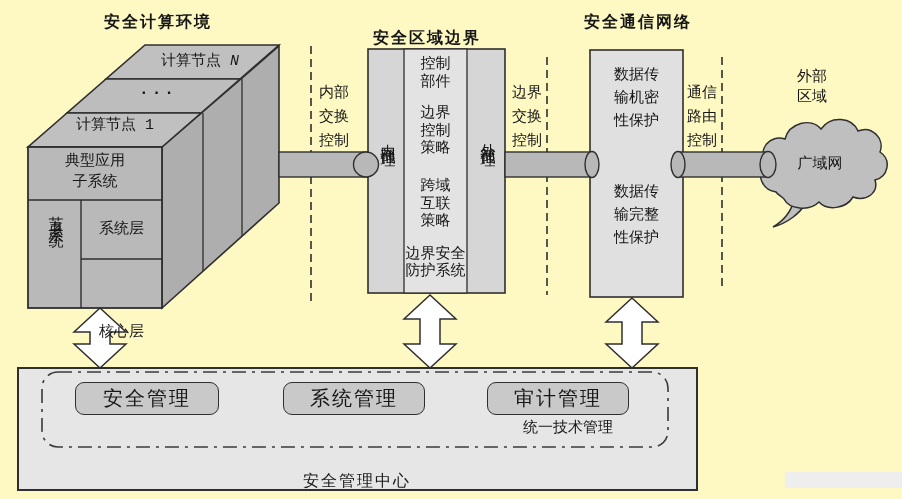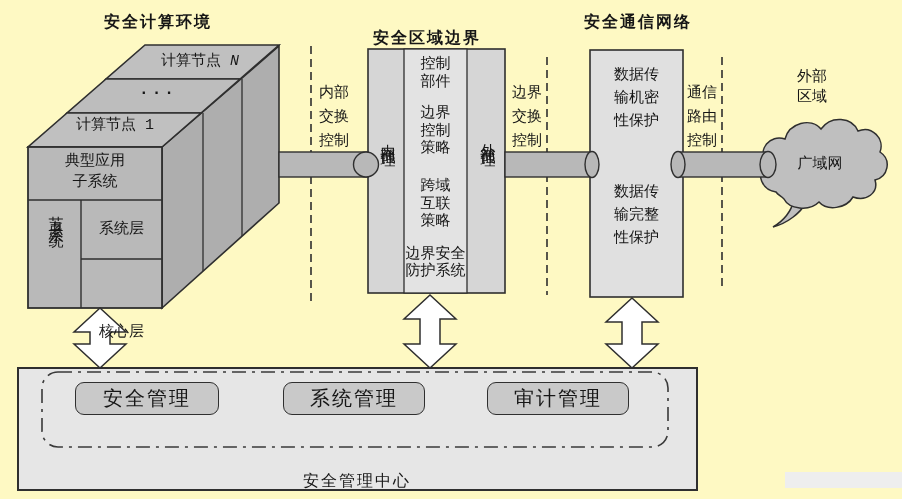--- a/index.html
+++ b/index.html
@@ -124,15 +124,16 @@
 性保护</div>
   <div class="lbl pre ctr" style="left:591px;top:181px;width:91px;line-height:23px;">数据传
 输完整
 性保护</div>
 
   <div class="lbl ctr" style="left:790px;top:156px;width:60px;">广域网</div>
 
   <div class="btn" style="left:75px;top:382px;width:142px;height:31px;">安全管理</div>
   <div class="btn" style="left:283px;top:382px;width:140px;height:31px;">系统管理</div>
   <div class="btn" style="left:487px;top:382px;width:140px;height:31px;">审计管理</div>
+  <div class="lbl ctr" style="left:508px;top:420px;width:120px;">统一技术管理</div>
   <div class="lbl ctr" style="left:257px;top:465px;width:200px;font-size:16px;letter-spacing:2px;margin-top:7px;">安全管理中心</div>
 
 </div>
 
 </body></html>

